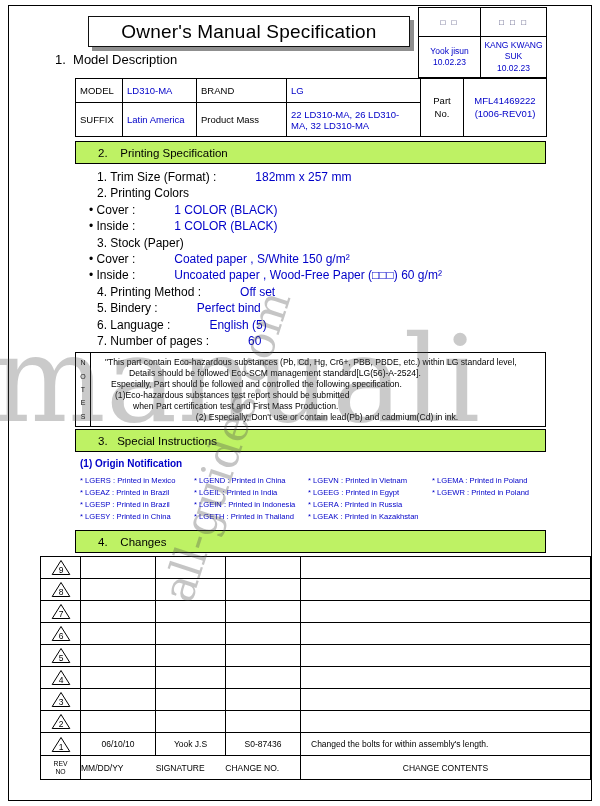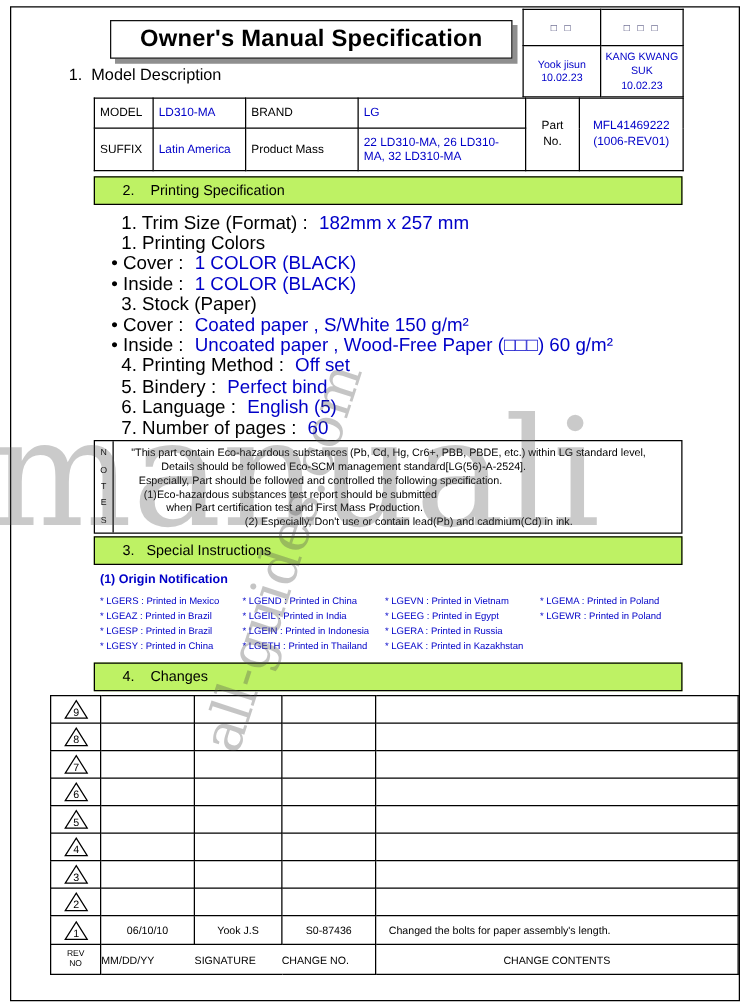--- a/index.html
+++ b/index.html
@@ -11,21 +11,21 @@
   }
   .page { position:relative; width:600px; height:806px; background:#fff; overflow:hidden; }
   .frame { position:absolute; left:8px; top:5px; width:584px; height:796px; border:1.5px solid #000; }
 
   
   .title-box {
     position:absolute; left:88px; top:16px; width:322px; height:31px;
     border:1.6px solid #111; background:#fff;
     box-shadow:4px 4px 0 #8f8f8f;
     display:flex; align-items:center; justify-content:center;
-    font-size:19px; font-weight:bold; letter-spacing:.2px;
+    font-size:19px; font-weight:normal; letter-spacing:.2px;
     z-index:5;
   }
 
   
   .approval { position:absolute; left:418px; top:7px; border-collapse:collapse; table-layout:fixed; background:#fff; }
   .approval td { border:1px solid #000; text-align:center; vertical-align:middle; }
   .approval .hdr { height:29px; font-size:8px; color:#333366; letter-spacing:2px; }
   .approval .sig { height:41px; font-size:8.5px; color:#0000c8; line-height:1.3; }
 
   
@@ -43,21 +43,21 @@
     border:1px solid #000; background:#bef264;
     display:flex; align-items:center; padding-left:22px;
     font-size:11.5px; white-space:pre;
   }
   #s2-box { top:141px; }
   #s3-box { top:429px; }
   #s4-box { top:530px; }
 
   
   .s2-content { position:absolute; left:75px; top:170px; width:471px; }
-  .s2-line { height:16.4px; display:flex; align-items:center; font-size:15px; }
+  .s2-line { height:16.4px; display:flex; align-items:flex-start; font-size:12px;gap:30px; }
   .ind-num { padding-left:22px; }
   .ind-bullet { padding-left:14px; }
   .lbl { color:#000; white-space:pre; }
   .val { color:#0000c8; white-space:pre; margin-left:9px; }
 
   
   .notes { position:absolute; left:75px; top:352px; width:471px; height:75px; border:1px solid #000; display:flex; background:#fff; }
   .notes-letters { width:15px; border-right:1px solid #000; display:flex; flex-direction:column; justify-content:space-around; align-items:center; font-size:7px; padding:3px 0; }
   .notes-body { flex:1; padding:4px 4px 2px 4px; font-size:8.6px; line-height:10.9px; }
   .notes-body .nline:nth-child(1){ padding-left:10px; }
@@ -166,21 +166,21 @@
   <div class="sec-box" id="s2-box">
     <span>2.    Printing Specification</span>
   </div>
 
   <div class="s2-content">
     <div class="s2-line ind-num">
       <span class="lbl">1. Trim Size (Format) :</span>
       <span class="val">182mm x 257 mm</span>
     </div>
     <div class="s2-line ind-num">
-      <span class="lbl">1. Printing Colors</span>
+      <span class="lbl">2. Printing Colors</span>
       <span class="val"></span>
     </div>
     <div class="s2-line ind-bullet">
       <span class="lbl">• Cover :</span>
       <span class="val">1 COLOR (BLACK)</span>
     </div>
     <div class="s2-line ind-bullet">
       <span class="lbl">• Inside :</span>
       <span class="val">1 COLOR (BLACK)</span>
     </div>
@@ -375,21 +375,21 @@
     <tr class="chg-row data-row">
       <td>
         <svg class="tri" width="20" height="17" viewBox="0 0 20 17">
               <polygon points="10,1.5 18.8,15.5 1.2,15.5" fill="none" stroke="#000" stroke-width="1"></polygon>
               <text x="10" y="13.5" text-anchor="middle" font-size="8.5" fill="#000">1</text>
             </svg>
       </td>
       <td>06/10/10</td>
       <td>Yook J.S</td>
       <td>S0-87436</td>
-      <td class="contents-cell">Changed the bolts for paper assembly's length.</td>
+      <td class="contents-cell">Changed the bolts for within assembly's length.</td>
     </tr>
     <tr class="footer-row">
       <td class="rev-cell">
         <div>REV</div>
         <div>NO</div>
       </td>
       <td colspan="3">
         <div class="sig-flex">
           <span class="w1">MM/DD/YY</span>
           <span class="w2">SIGNATURE</span>

